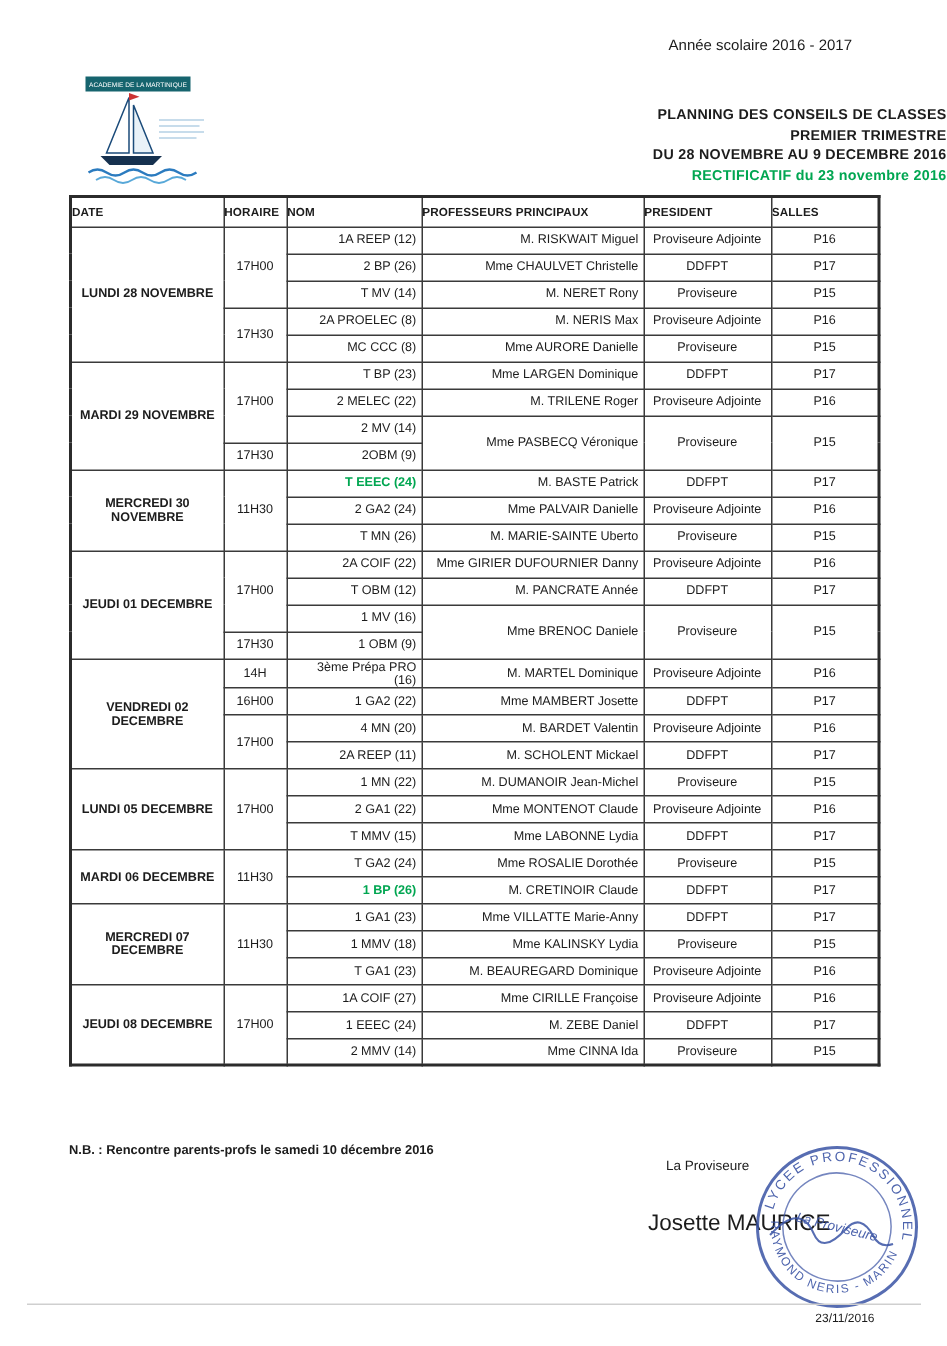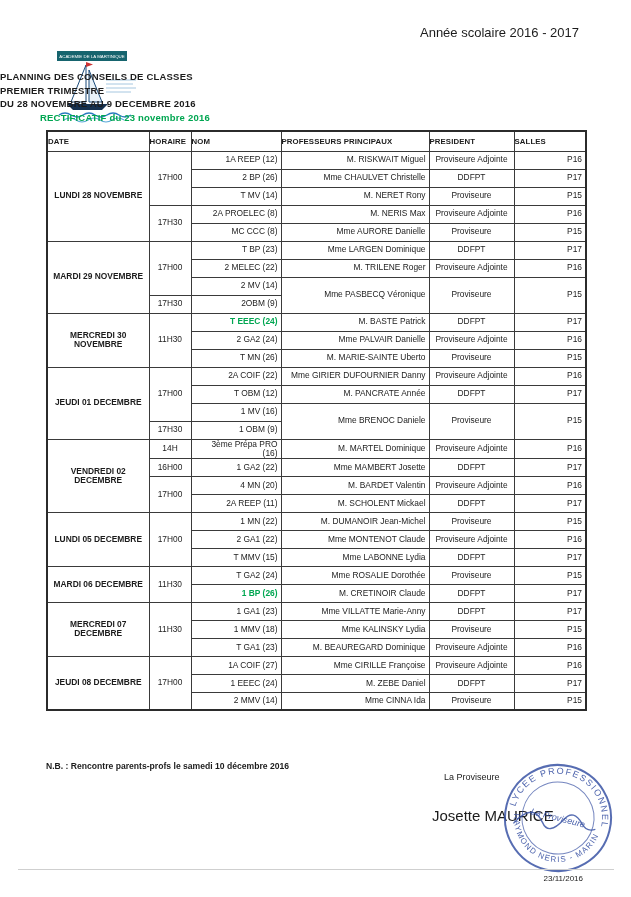--- a/index.html
+++ b/index.html
@@ -1,40 +1,40 @@
 <!DOCTYPE html>
 <html style="--accent-green: #00a651; --stamp-blue: #3a53a4; --logo-teal: #16646e;"><head>
 <meta charset="utf-8">
 <style>
   * { margin:0; padding:0; box-sizing:border-box; }
   html,body { background:#ffffff; }
   .page {
     position:relative; width:631px; height:897px; background:#ffffff;
     font-family:"Liberation Sans","DejaVu Sans",sans-serif; color:#1c1c1c; overflow:hidden;
   }
-  .school-year { position:absolute; top:25px; right:52px; font-size:13px; }
+  .school-year { position:absolute; top:25px; right:63px; font-size:10px; }
   .logo { position:absolute; top:50px; left:56px; width:86px; height:76px; }
   .logo-banner { fill: var(--logo-teal,#16646e); }
-  .title-block { position:absolute; top:70px; left:0; width:631px; text-align:left; }
+  .title-block { position:absolute; top:70px; left:0; width:631px; text-align:right; }
   .title-line { font-size:9.5px; font-weight:bold; line-height:13.5px; letter-spacing:.2px; }
   .rectificatif { color: var(--accent-green,#00a651); padding-left: 40px; }
 
   .planning-table {
     position:absolute; top:130px; left:46px; width:539px;
     border-collapse:collapse; table-layout:fixed; border:2px solid #2b2b2b;
   }
   .planning-table th, .planning-table td { border:1px solid #3a3a3a; overflow:hidden; }
   .planning-table th { font-size:7.8px; height:20px; text-align:left; font-weight:bold; letter-spacing:.1px; }
   .planning-table td { font-size:8.4px; height:18px; line-height:1.08; padding:0 3px; vertical-align:middle; }
   .col-date { font-weight:bold; text-align:center; font-size:8.2px; }
   .col-horaire { text-align:center; }
   .col-nom { text-align:right;margin-left:44px; }
   .col-prof { text-align:right; }
   .col-president { text-align:center; }
-  .col-salle { text-align:right; }
+  .col-salle { text-align:center; }
   .highlight { color: var(--accent-green,#00a651); font-weight:bold; font-size:8.8px; }
 
   .nb-note { position:absolute; top:761px; left:46px; font-size:8.6px; font-weight:bold; }
   .sig-title { position:absolute; top:772px; left:444px; font-size:9px; }
   .sig-name { position:absolute; top:807px; left:432px; font-size:15px; }
 
   .stamp { position:absolute; top:760px; left:500px; width:116px; height:116px; }
   .stamp circle { stroke: var(--stamp-blue,#3a53a4); fill:none; }
   .stamp text { fill: var(--stamp-blue,#3a53a4); font-family:"Liberation Sans",sans-serif; }
   .stamp .sig-path { stroke: var(--stamp-blue,#3a53a4); fill:none; }

